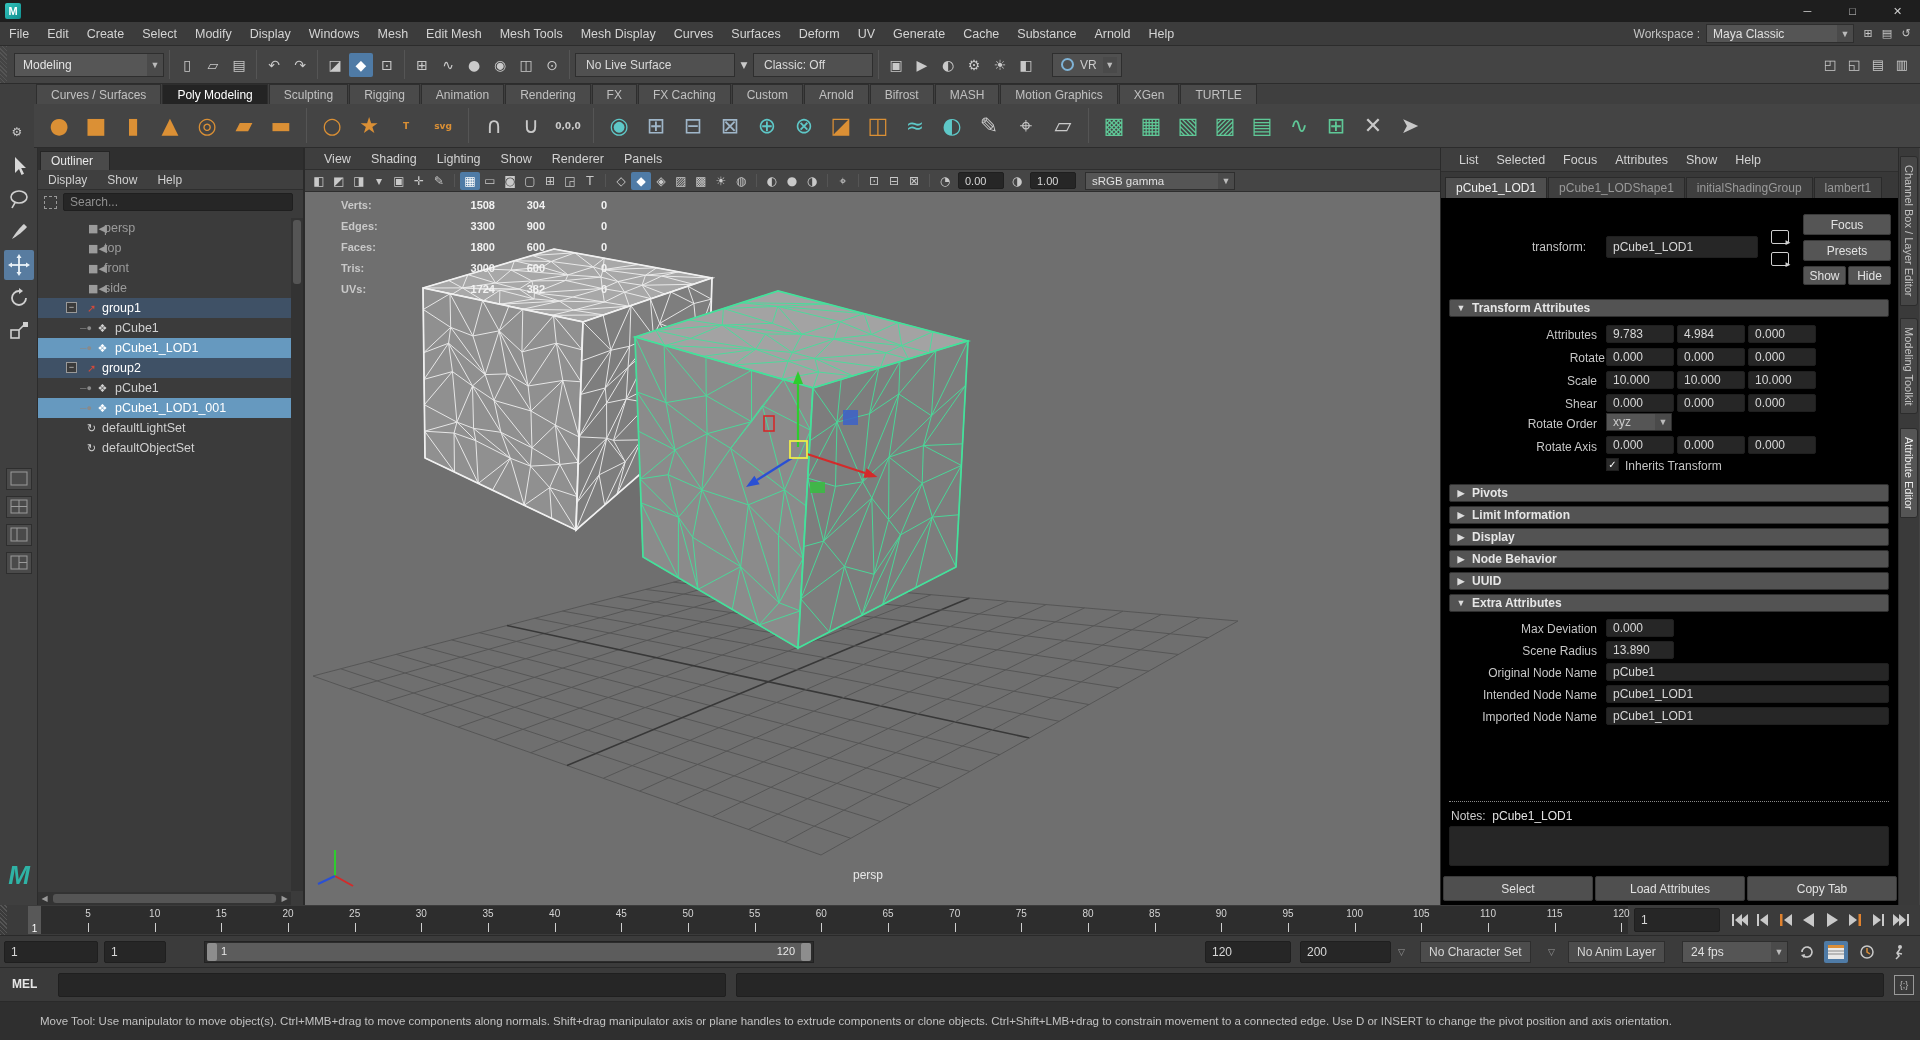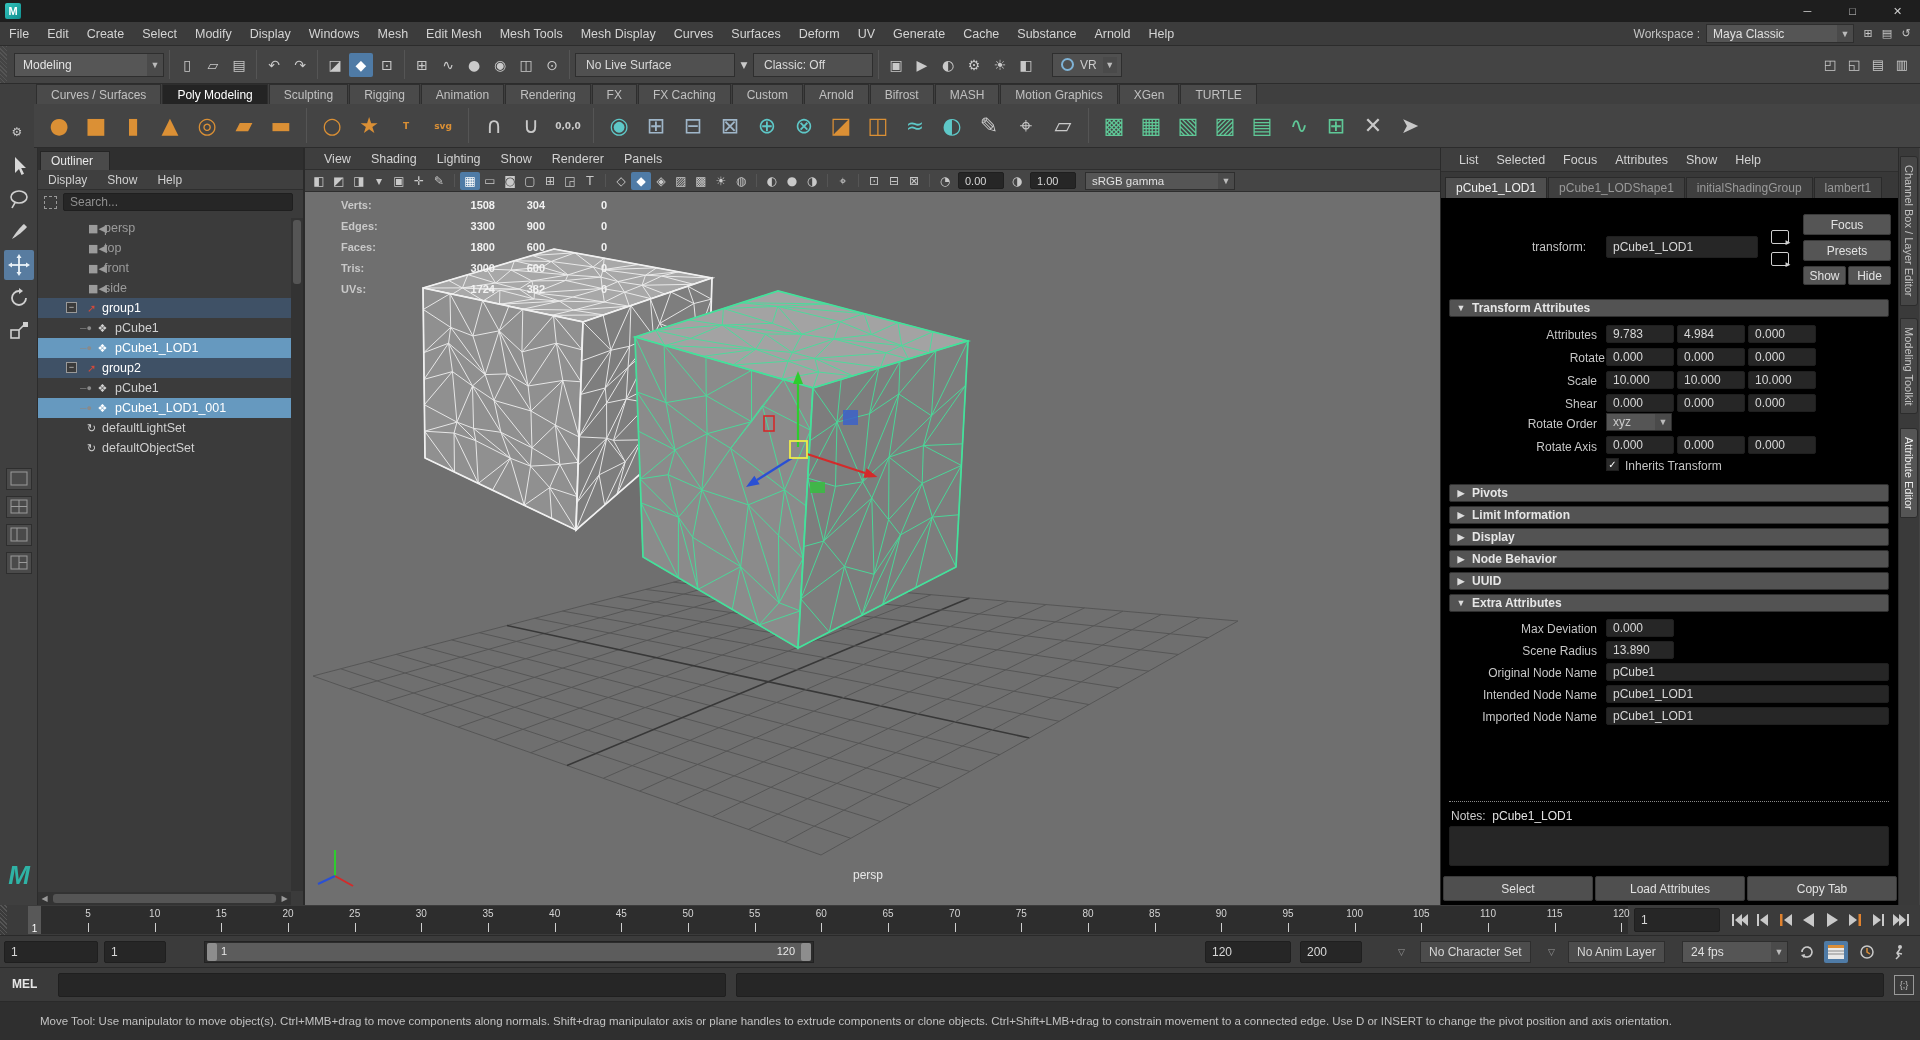--- a/index.html
+++ b/index.html
@@ -1542,21 +1542,21 @@
     <div class="fld" style="left:104px;width:62px">1</div>
     <div class="range-track">
       <div class="range-bar">
         <div class="range-handle" style="left:0"></div>
         <span class="range-lab" style="left:14px">1</span>
         <span class="range-lab" style="right:16px">120</span>
         <div class="range-handle" style="right:0"></div>
       </div>
     </div>
     <div class="fld" style="left:1205px;width:86px">120</div>
-    <div class="fld" style="left:1300px;width:62px">200</div>
+    <div class="fld" style="left:1300px;width:91px">200</div>
     <span class="tri-down" style="left:1398px">▽</span>
     <div class="flat-box" style="left:1420px">No Character Set</div>
     <span class="tri-down" style="left:1548px">▽</span>
     <div class="flat-box" style="left:1568px">No Anim Layer</div>
     <div class="fps-select" style="left:1682px;width:106px">
       <span>24 fps</span>
       <span class="arrowbox" style="height:20px">▼</span>
     </div>
     <div class="rs-ico" style="left:1795px">
       <svg width="16" height="16" viewBox="0 0 16 16">

